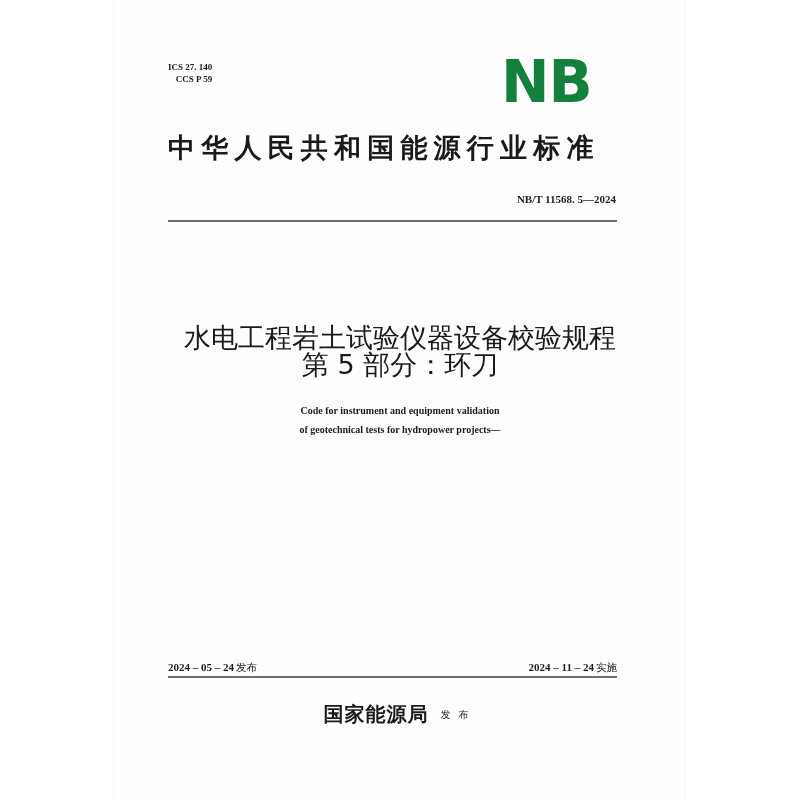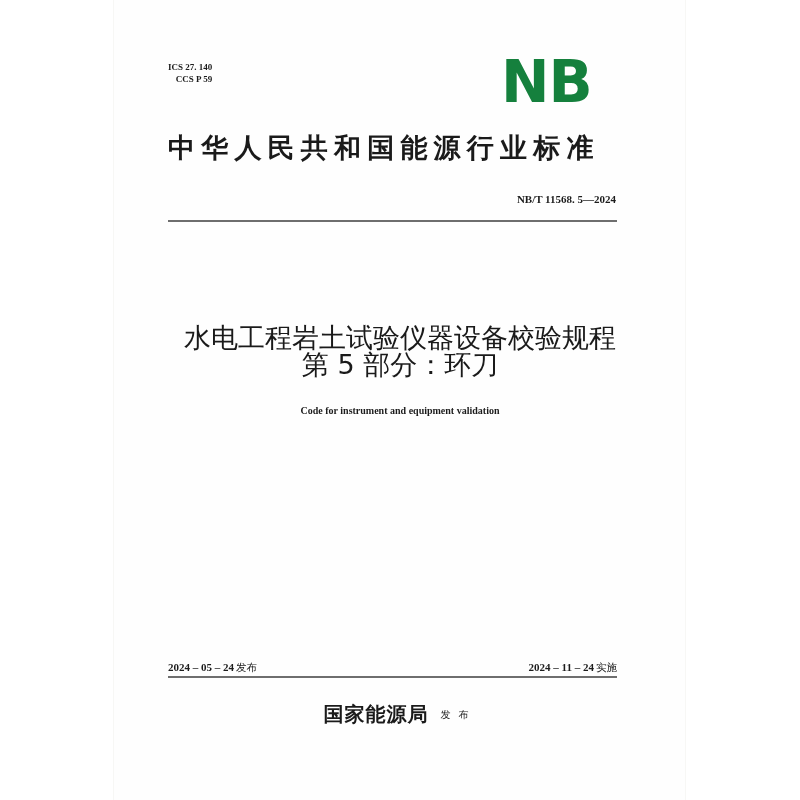--- a/index.html
+++ b/index.html
@@ -155,20 +155,21 @@
 
 <div class="abs std-number serif">NB/T 11568. 5—2024</div>
 
 <div class="abs rule rule-top"></div>
 
 <div class="abs cn-title cn-title-1">水电工程岩土试验仪器设备校验规程</div>
 <div class="abs cn-title cn-title-2">第 5 部分：环刀</div>
 
 <div class="abs en-title serif">
   <div>Code for instrument and equipment validation</div>
+  <div>of geotechnical tests for hydropower projects—</div>
 </div>
 
 <div class="abs date date-left serif">
   <span>2024 – 05 – 24</span><span class="suffix">发布</span>
 </div>
 
 <div class="abs date date-right serif">
   <span>2024 – 11 – 24</span><span class="suffix">实施</span>
 </div>
 

